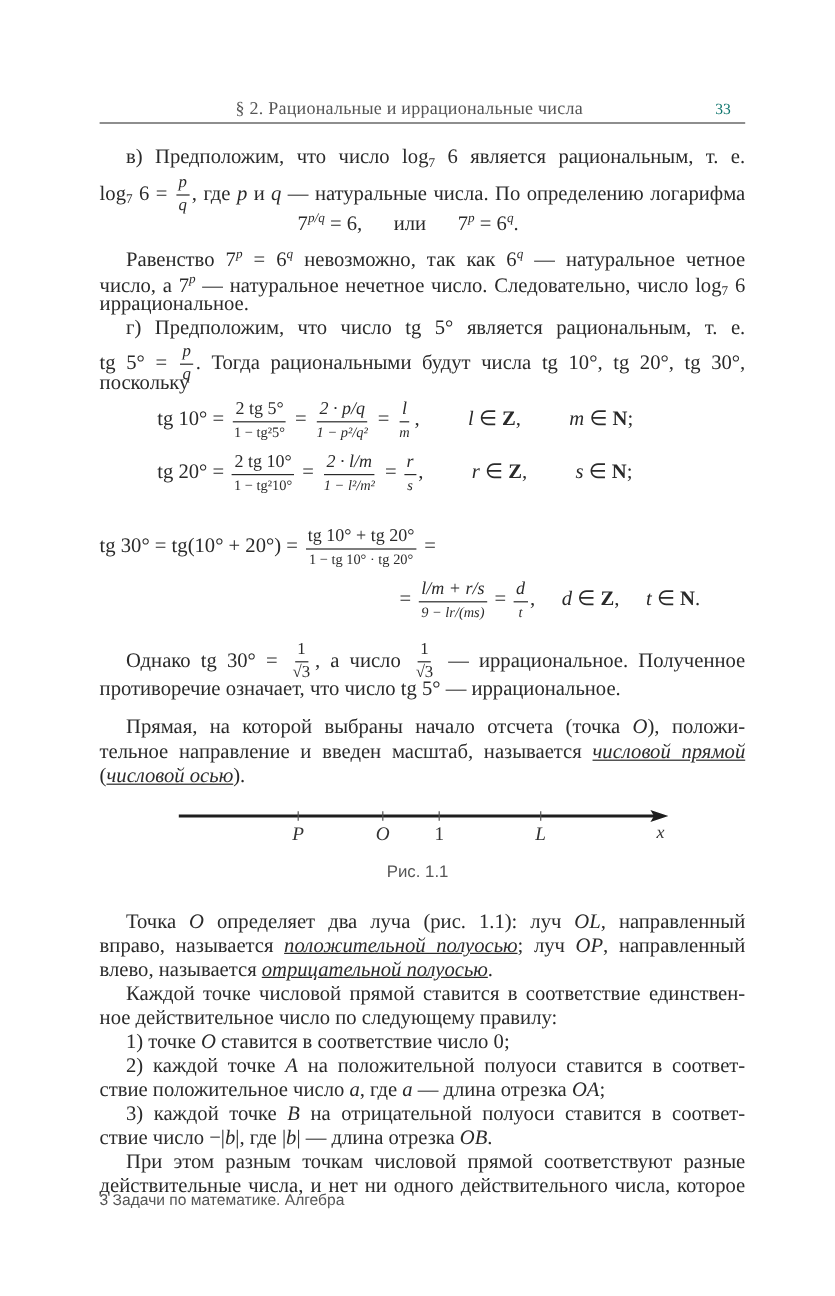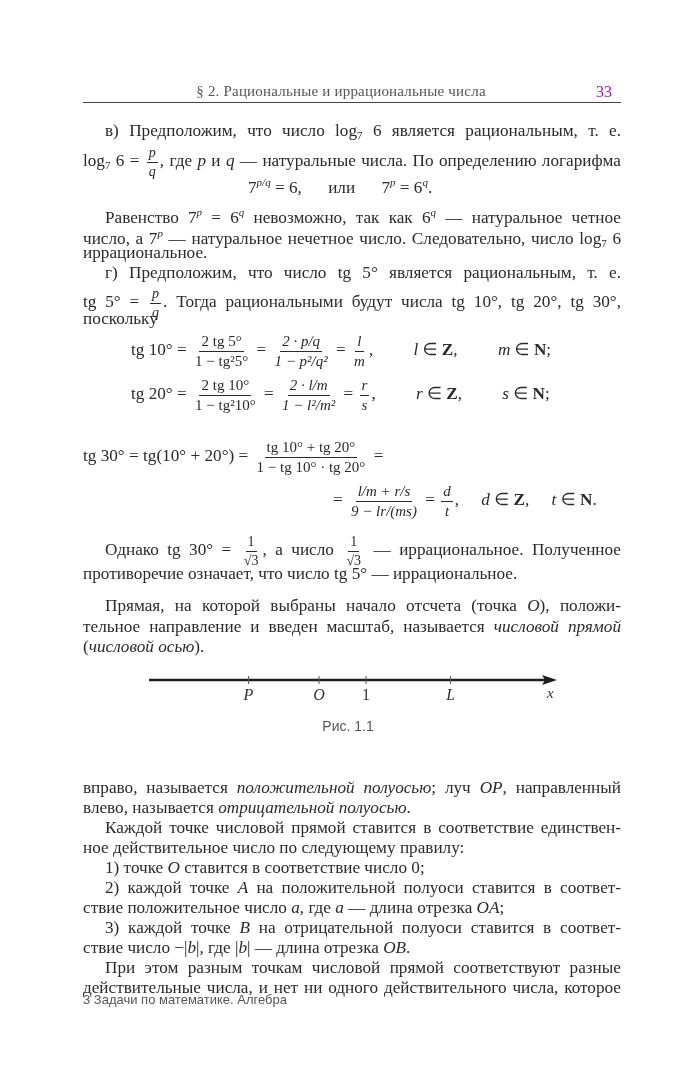--- a/index.html
+++ b/index.html
@@ -1,34 +1,34 @@
 <!DOCTYPE html>
 <html><head>
 <meta charset="utf-8">
 <style>
   html, body { margin:0; padding:0; background:#ffffff; }
   body { width:696px; height:1080px; position:relative; overflow:hidden;
          font-family:"DejaVu Serif","Liberation Serif",serif; color:#2a2a2a; }
   .page { position:absolute; left:0; top:0; width:696px; height:1080px; }
   .abs { position:absolute; white-space:nowrap; }
   .m { font-style:italic; font-family:"Liberation Serif",serif; }
-  .it { font-style:italic; }
+  .it { font-style:italic;text-decoration:underline; }
   .b { font-weight:bold; font-family:"Liberation Serif",serif; }
   .header-title { left:0; width:696px; top:83px; text-align:center; 
                   font-size:15px; color:#555; font-family:"Liberation Serif",serif; letter-spacing:0.2px; }
   .header-title span { position:relative; left:-7px; }
-  .page-num { left:596px; top:83px; font-size:16px; color:#a21caf; font-family:"Liberation Serif",serif; }
+  .page-num { left:596px; top:83px; font-size:13px; color:#0f766e; font-family:"Liberation Serif",serif; }
   .rule { left:83px; top:102px; width:538px; height:1px; background:#444; }
   .line { position:absolute; left:83px; width:538px; font-family:"Liberation Serif",serif; font-size:17.2px;
           text-align:justify; text-align-last:justify; white-space:nowrap; height:20px; line-height:20px; }
   .line.indent { left:105px; width:516px; }
   .line.last { text-align-last:left; }
   .frac { display:inline-flex; flex-direction:column; align-items:center; vertical-align:middle; line-height:1; margin:0 2px; }
   .frac .num { padding:0 2px 2px; border-bottom:1px solid #2a2a2a; font-size:15px; }
-  .frac .den { padding:2px 2px 0; font-size:15px; }
+  .frac .den { padding:2px 2px 0; font-size:12px; }
   .frac.small .num, .frac.small .den { font-size:14px; }
   sub { font-size:11px; vertical-align:-3px; }
   sup { font-size:11px; vertical-align:7px; }
   .eq { position:absolute; font-family:"Liberation Serif",serif; font-size:17.2px; white-space:nowrap; }
   .caption { left:0; width:696px; text-align:center; top:718px; font-size:14px; color:#555; font-family:"Liberation Sans",sans-serif; }
   .footer { left:83px; top:992px; font-size:13px; color:#555; font-family:"Liberation Sans",sans-serif; }
   svg text { font-family:"Liberation Serif",serif; }
 </style>
 </head>
 <body>
@@ -149,20 +149,23 @@
         <text x="319" y="40" text-anchor="middle" font-size="16" fill="#333" font-style="italic">O</text>
         <line x1="366" x2="366" y1="16" y2="24" stroke="#555" stroke-width="1"></line>
         <text x="366" y="40" text-anchor="middle" font-size="16" fill="#333">1</text>
         <line x1="450.6" x2="450.6" y1="16" y2="24" stroke="#555" stroke-width="1"></line>
         <text x="450.6" y="40" text-anchor="middle" font-size="16" fill="#333" font-style="italic">L</text>
       </g>
     <text x="547" y="38" font-size="15" font-style="italic" fill="#333">x</text>
   </svg>
   <div class="abs caption">Рис. 1.1</div>
 
+  <div class="line indent" style="top:758px">
+    <span>Точка </span><span class="m">O</span><span> определяет два луча (рис. 1.1): луч </span><span class="m">OL</span><span>, направленный</span>
+  </div>
   <div class="line" style="top:778px">
     <span>вправо, называется </span><span class="it">положительной полуосью</span><span>; луч </span><span class="m">OP</span><span>, направленный</span>
   </div>
   <div class="line last" style="top:798px">
     <span>влево, называется </span><span class="it">отрицательной полуосью</span><span>.</span>
   </div>
 
   <div class="line indent" style="top:818px">Каждой точке числовой прямой ставится в соответствие единствен-</div>
   <div class="line last" style="top:838px">ное действительное число по следующему правилу:</div>
   <div class="line indent last" style="top:858px">

